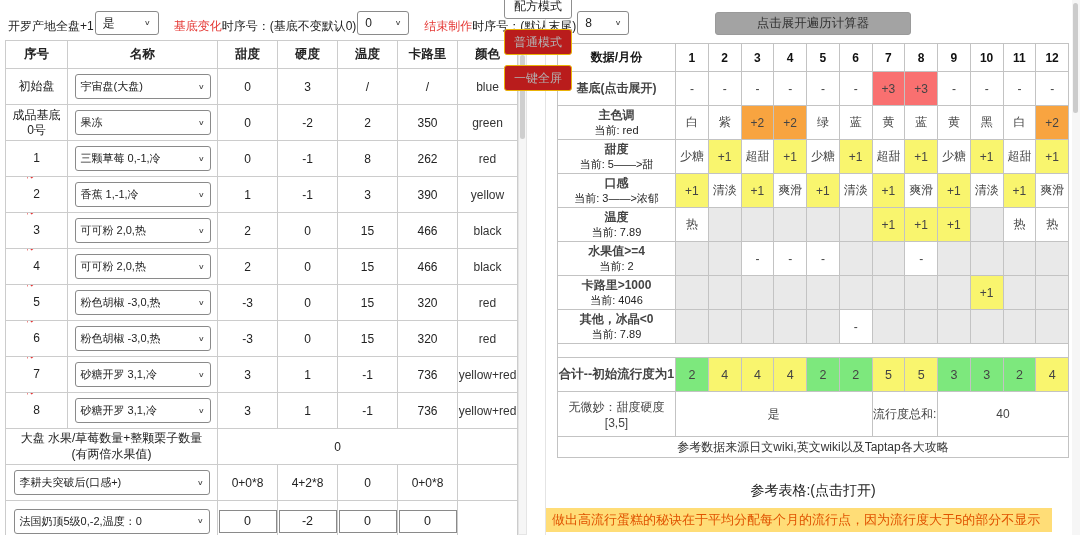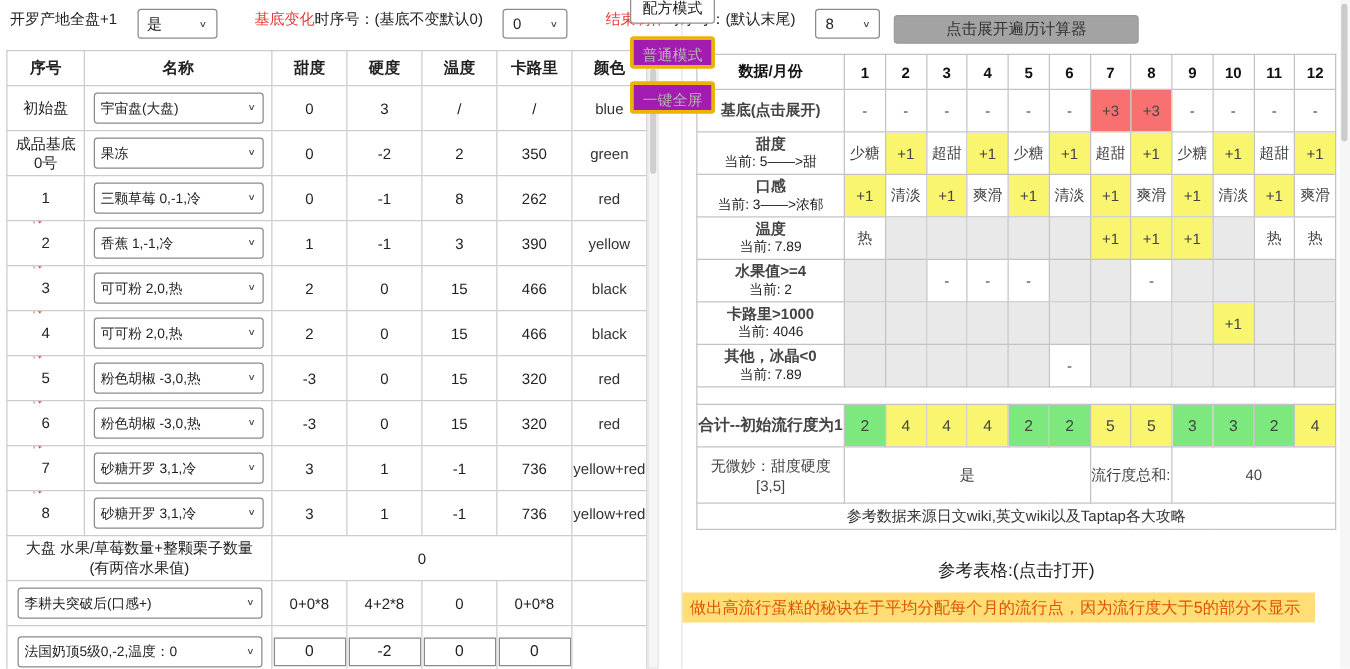--- a/index.html
+++ b/index.html
@@ -4,21 +4,21 @@
 <style>
   html,body{margin:0;padding:0}
   body{
     width:1080px;height:535px;overflow:hidden;position:relative;
     background:#fff;color:#222;
     font-family:"Liberation Sans","DejaVu Sans",sans-serif;font-size:12px;
   }
   .red{color:#e53935}
   
   .topbar{position:absolute;left:8px;top:7px;width:500px;height:28px;
-    display:flex;align-items:flex-start;gap:16px;white-space:nowrap;font-size:12px}
+    display:flex;align-items:flex-end;gap:1px;white-space:nowrap;font-size:12px}
   .sel{display:inline-flex;align-items:center;justify-content:space-between;
     border:1px solid #8a8a8a;border-radius:3px;background:#fff;height:24px;
     padding:0 7px;font-size:12px;box-sizing:border-box;cursor:pointer}
   .sel .chev{font-size:9px;color:#444;margin-left:7px;transform:scaleY(.75)}
   .sel-s{min-width:52px}.sel-m{min-width:64px}
   
   table{border-collapse:collapse;table-layout:fixed;background:#fff}
   .ltable{position:absolute;left:5px;top:40px;width:512px}
   .ltable td,.ltable th{border:1px solid #ccc;text-align:center;vertical-align:middle;
     padding:0;font-size:12px;overflow:hidden}
@@ -31,21 +31,21 @@
   .wide-sel{width:196px;height:25px;margin:0 auto;font-size:11px;padding:0 5px}
   .colorcol{font-size:11px;color:#333}
   .fruitlbl{white-space:pre-line;font-size:12.5px;line-height:1.3}
   .inbox{width:56px;height:21px;border:1px solid #8a8a8a;margin:0 auto;
     display:flex;align-items:center;justify-content:center;font-size:12.5px;background:#fff}
   
   .modebtns{position:absolute;left:504px;top:-7px;z-index:5}
   .modebtn{display:block;width:68px;height:26px;margin-bottom:10px;border-radius:3px;
     font-size:12px;text-align:center;line-height:24px;box-sizing:border-box;cursor:pointer}
   .mb-active{background:#fff;border:1px solid #8f8f8f;color:#222}
-  .mb-dim{background:#a21caf;border:3px solid #eab308;color:#b3b3b3}
+  .mb-dim{background:#b91c1c;border:1px solid #eab308;color:#b3b3b3}
   
   .vline{position:absolute;left:545px;top:0;width:1px;height:535px;background:#e4e4e4}
   .sb-left{position:absolute;left:518px;top:38px;width:9px;height:497px;
     background:#f6f6f6;border:1px solid #e5e5e5;box-sizing:border-box}
   .sb-left .thumb{position:absolute;left:1px;top:16px;width:5px;height:84px;background:#cfcfcf;border-radius:3px}
   .sb-right{position:absolute;right:0;top:0;width:8px;height:535px;background:#f6f6f6}
   .sb-right .thumb{position:absolute;left:1px;top:3px;width:5px;height:110px;background:#cbcbcb;border-radius:3px}
   
   .rpanel{position:absolute;left:557px;top:0;width:512px}
   .expand-btn{display:block;margin:12px auto 8px;width:196px;height:23px;
@@ -335,20 +335,38 @@
           <td class="cw">-</td>
           <td class="cr">+3</td>
           <td class="cr">+3</td>
           <td class="cw">-</td>
           <td class="cw">-</td>
           <td class="cw">-</td>
           <td class="cw">-</td>
         </tr>
         <tr>
           <td class="lbl">
+            <div class="t">主色调</div>
+            <div class="sub">当前: red</div>
+          </td>
+          <td class="cw">白</td>
+          <td class="cw">紫</td>
+          <td class="co">+2</td>
+          <td class="co">+2</td>
+          <td class="cw">绿</td>
+          <td class="cw">蓝</td>
+          <td class="cw">黄</td>
+          <td class="cw">蓝</td>
+          <td class="cw">黄</td>
+          <td class="cw">黑</td>
+          <td class="cw">白</td>
+          <td class="co">+2</td>
+        </tr>
+        <tr>
+          <td class="lbl">
             <div class="t">甜度</div>
             <div class="sub">当前: 5——&gt;甜</div>
           </td>
           <td class="cw">少糖</td>
           <td class="cy">+1</td>
           <td class="cw">超甜</td>
           <td class="cy">+1</td>
           <td class="cw">少糖</td>
           <td class="cy">+1</td>
           <td class="cw">超甜</td>

